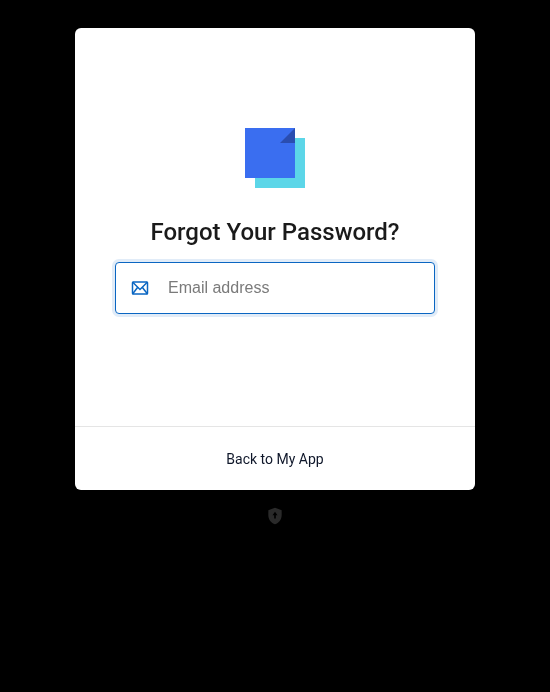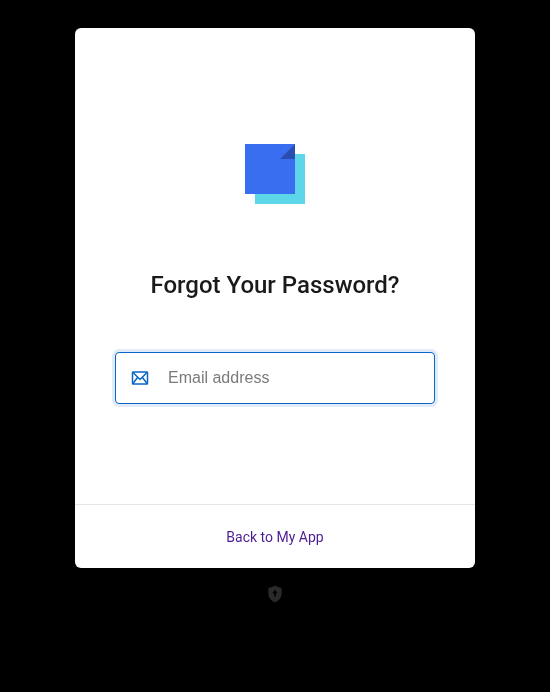--- a/index.html
+++ b/index.html
@@ -19,25 +19,24 @@
     }
     .card {
       width: 400px;
       background: #ffffff;
       border-radius: 6px;
       display: flex;
       flex-direction: column;
       overflow: hidden;
     }
     .card-main {
-      padding: 56px 40px 80px 40px;
+      padding: 40px 40px 80px 40px;
       display: flex;
       flex-direction: column;
       align-items: center;
-      gap: 37px;
     }
     .logo {
       width: 60px;
       height: 60px;
       margin-top: 60px;
       margin-bottom: 30px;
       position: relative;
     }
     .logo-back {
       position: absolute;
@@ -76,21 +75,21 @@
       font-size: 14px;
       color: #1a1a1a;
       text-align: center;
       line-height: 1.5;
       margin-bottom: 38px;
       max-width: 300px;
     }
     .input-wrapper {
       width: 100%;
       position: relative;
-      margin-bottom: 20px;
+      margin-bottom: 32px;
     }
     .input-icon {
       position: absolute;
       left: 16px;
       top: 50%;
       transform: translateY(-50%);
       width: 18px;
       height: 18px;
       color: #0a66c2;
       display: flex;
@@ -122,21 +121,21 @@
       font-size: 16px;
       font-weight: 400;
       cursor: pointer;
     }
     .card-footer {
       border-top: 1px solid #e5e5e5;
       padding: 22px 0;
       text-align: center;
     }
     .back-link {
-      color: #4c1d95;
+      color: #0f172a;
       font-size: 14px;
       text-decoration: none;
       cursor: pointer;
     }
     .footer-badge {
       margin-top: 16px;
       width: 20px;
       height: 20px;
       display: flex;
       align-items: center;

